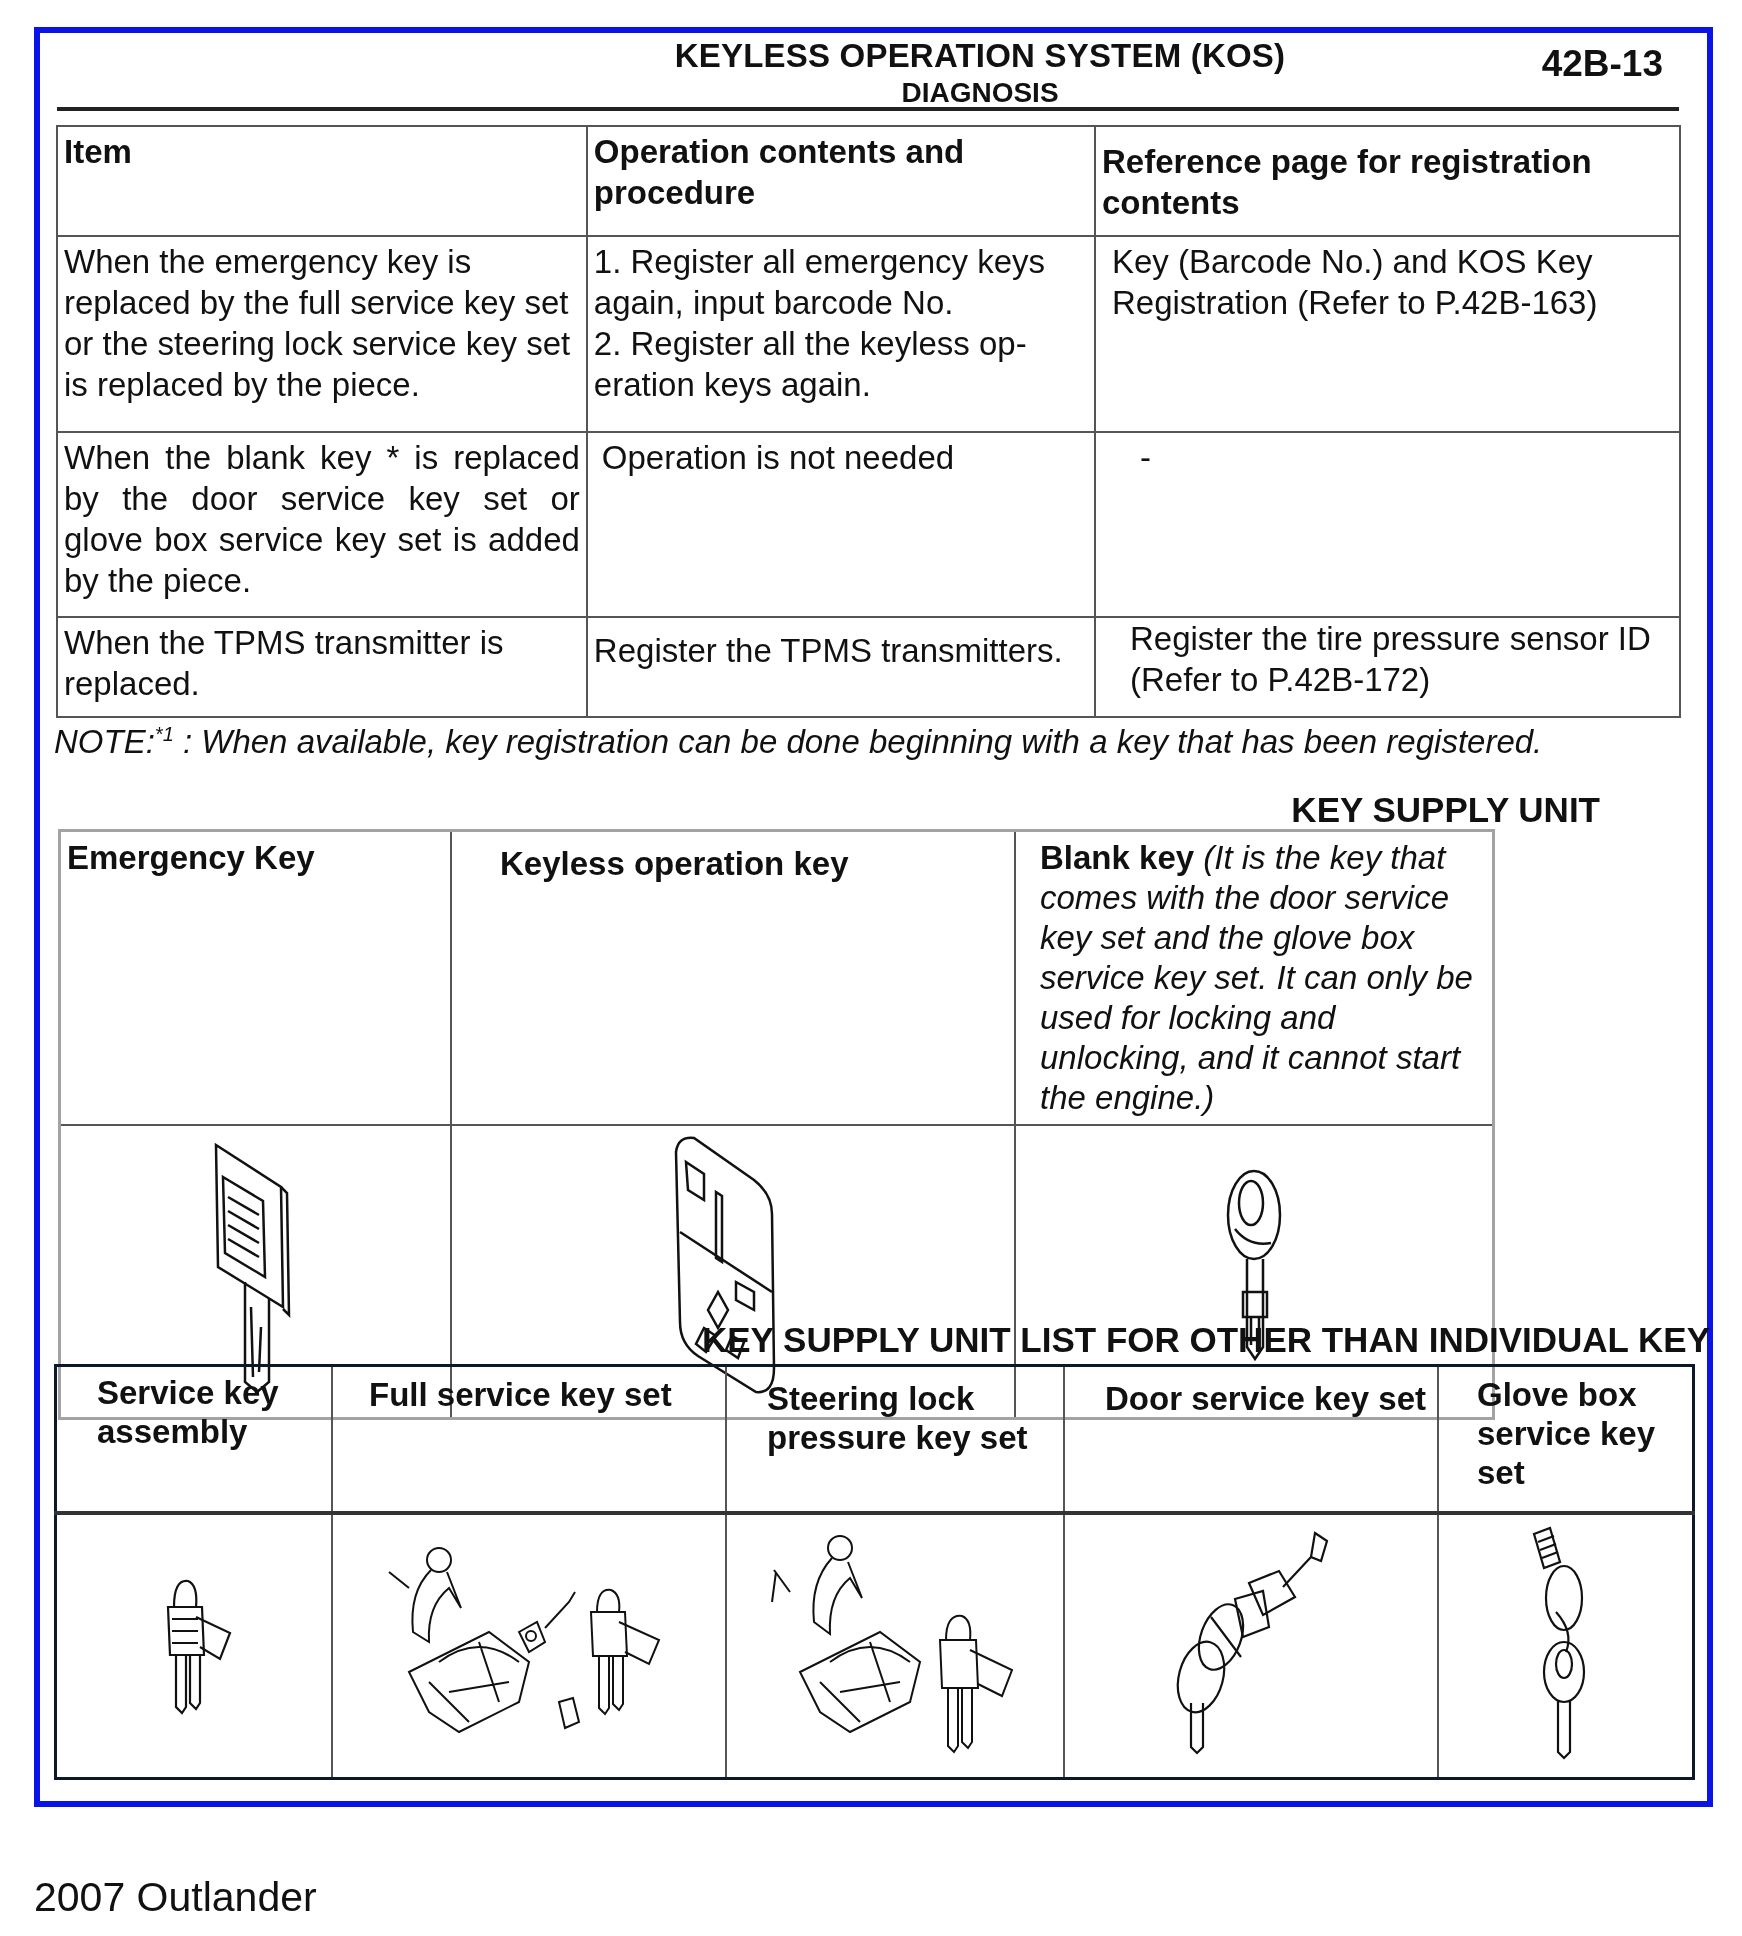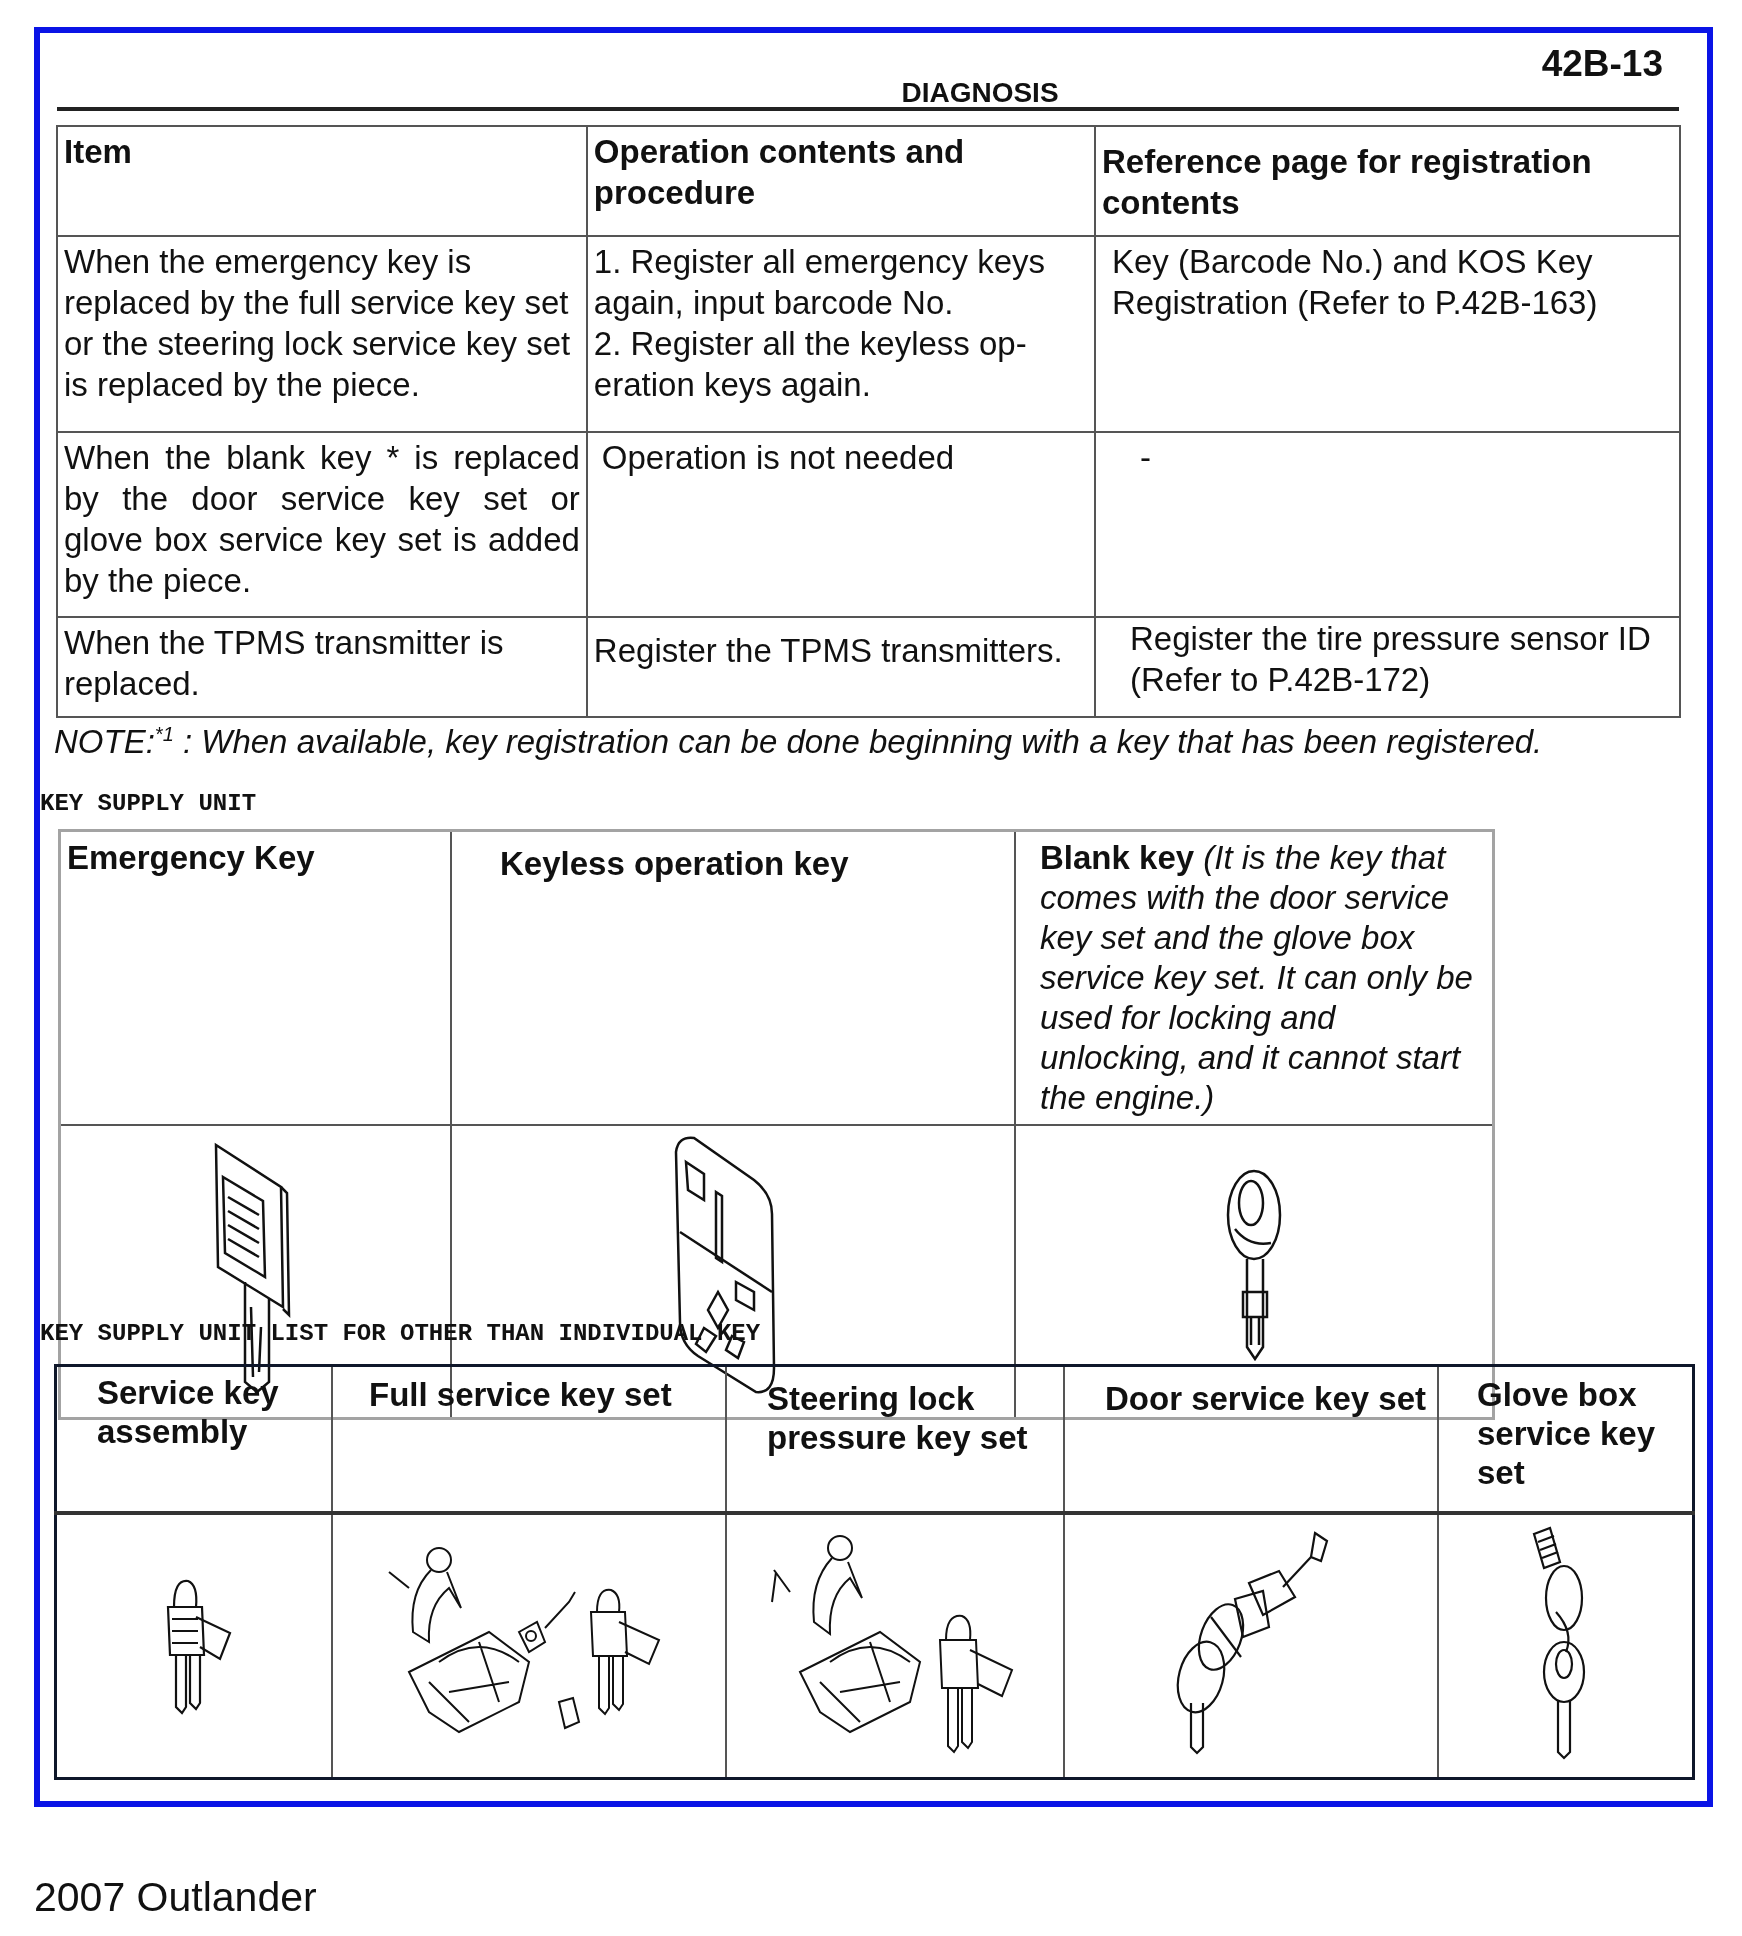--- a/index.html
+++ b/index.html
@@ -27,21 +27,21 @@
   .t1 .c1 { width: 536px; } .t1 .c2 { width: 504px; } .t1 .c3 { width: 555px; }
   .t1 tr.r0 td { height: 90px; }
   .t1 tr.r1 td { height: 186px; }
   .t1 tr.r2 td { height: 175px; }
   .t1 tr.r3 td { height: 82px; }
   .just { text-align: justify; }
 
   .note { left: 14px; top: 690px; font-size: 33px; font-style: italic; white-space: nowrap; }
   .note sup { font-size: 20px; }
 
-  .sec-title { font-size: 24px; font-weight: bold; text-align: left; font-family: Liberation Mono, monospace; }
+  .sec-title { font-size: 35px; font-weight: bold; text-align: right; }
   .sec1 { left: 0; top: 757px; width: 1560px; }
   .sec2 { left: 0; top: 1287px; width: 1670px; }
 
   
   .t2 { left: 18px; top: 796px; width: 1437px; border: 3px solid #a3a3a3; }
   .t2 td { border: 2px solid #555; font-size: 33px; line-height: 40px; padding: 6px 6px; }
   .t2 .hd { height: 160px; }
   .t2 .img { height: 258px; text-align: center; vertical-align: middle; }
   .bold { font-weight: bold; }
   .ital { font-style: italic; }
@@ -53,20 +53,21 @@
   .t3 .img { height: 262px; padding: 0; text-align: center; vertical-align: middle; }
 
   .footer { left: 34px; top: 1874px; font-size: 41px; }
   svg { display: inline-block; }
 </style>
 </head>
 <body>
 
 <div class="frame">
 
+  <div class="abs hdr-title">KEYLESS OPERATION SYSTEM (KOS)</div>
   <div class="abs hdr-sub">DIAGNOSIS</div>
   <div class="abs hdr-page">42B-13</div>
   <div class="abs hdr-rule"></div>
 
   <table class="t1">
     <tbody>
         <tr class="r0">
       <td class="c1 th">Item</td>
       <td class="c2 th">Operation contents and procedure</td>
       <td class="c3 th" style="padding-top:14px">Reference page for registration contents</td>

